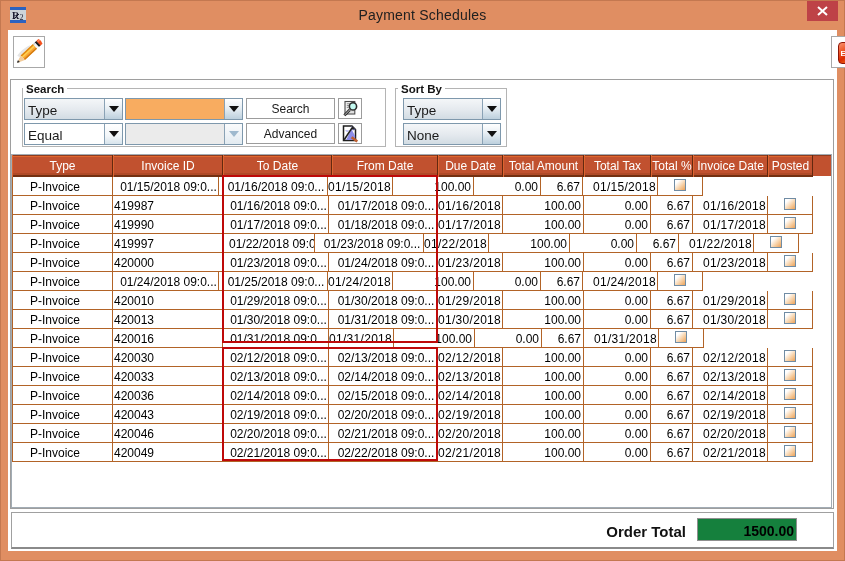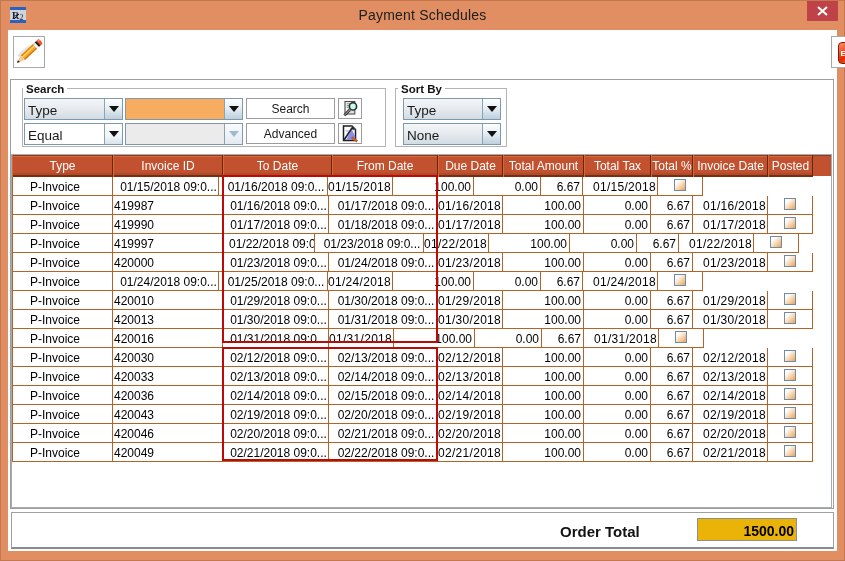--- a/index.html
+++ b/index.html
@@ -88,23 +88,23 @@
   .c9 { text-align:center; padding-top:0; }
   .cb { display:inline-block; width:12px; height:12px; margin-top:2px;
         border:1px solid #708CA4;
         background:linear-gradient(135deg,#FFFFFF 22%,#F8D5AE 58%,#ECA258 100%); }
   .redbox { border:2px solid #BE0909; pointer-events:none; }
   #rb1 { left:222px; top:175px; width:216px; height:168px; }
   #rb2 { left:222px; top:347px; width:216px; height:114px; }
   
   #bbar { left:11px; top:512px; width:823px; height:37px; background:#fff;
           border:1px solid #A0A0A0; border-bottom:2px solid #8A8A8A; }
-  #otlabel { left:560px; top:523px; width:126px; text-align:left;
+  #otlabel { left:560px; top:523px; width:126px; text-align:right;
              font-weight:bold; font-size:15px; color:#111; }
-  #otfield { left:697px; top:518px; width:100px; height:23px; background:#eab308;
+  #otfield { left:697px; top:518px; width:100px; height:23px; background:#15803d;
              border:1px solid #8F8F8F; font-weight:bold; font-size:14px;
              text-align:right; line-height:25px; padding-right:2px; color:#000; }
 </style>
 </head>
 <body>
 <div id="frame" class="abs"></div>
 <div id="title" class="abs">Payment Schedules</div>
 
 <svg class="abs" style="left:10px;top:7px" width="16" height="16">
   <rect x="0" y="0" width="16" height="16" fill="#CDD4DA"></rect>

